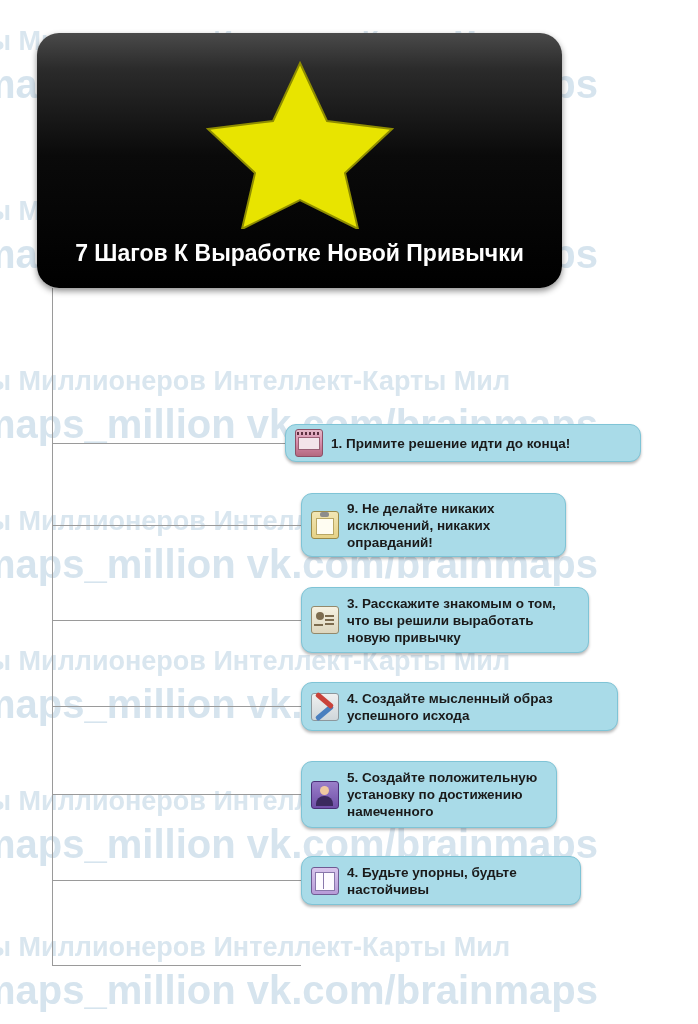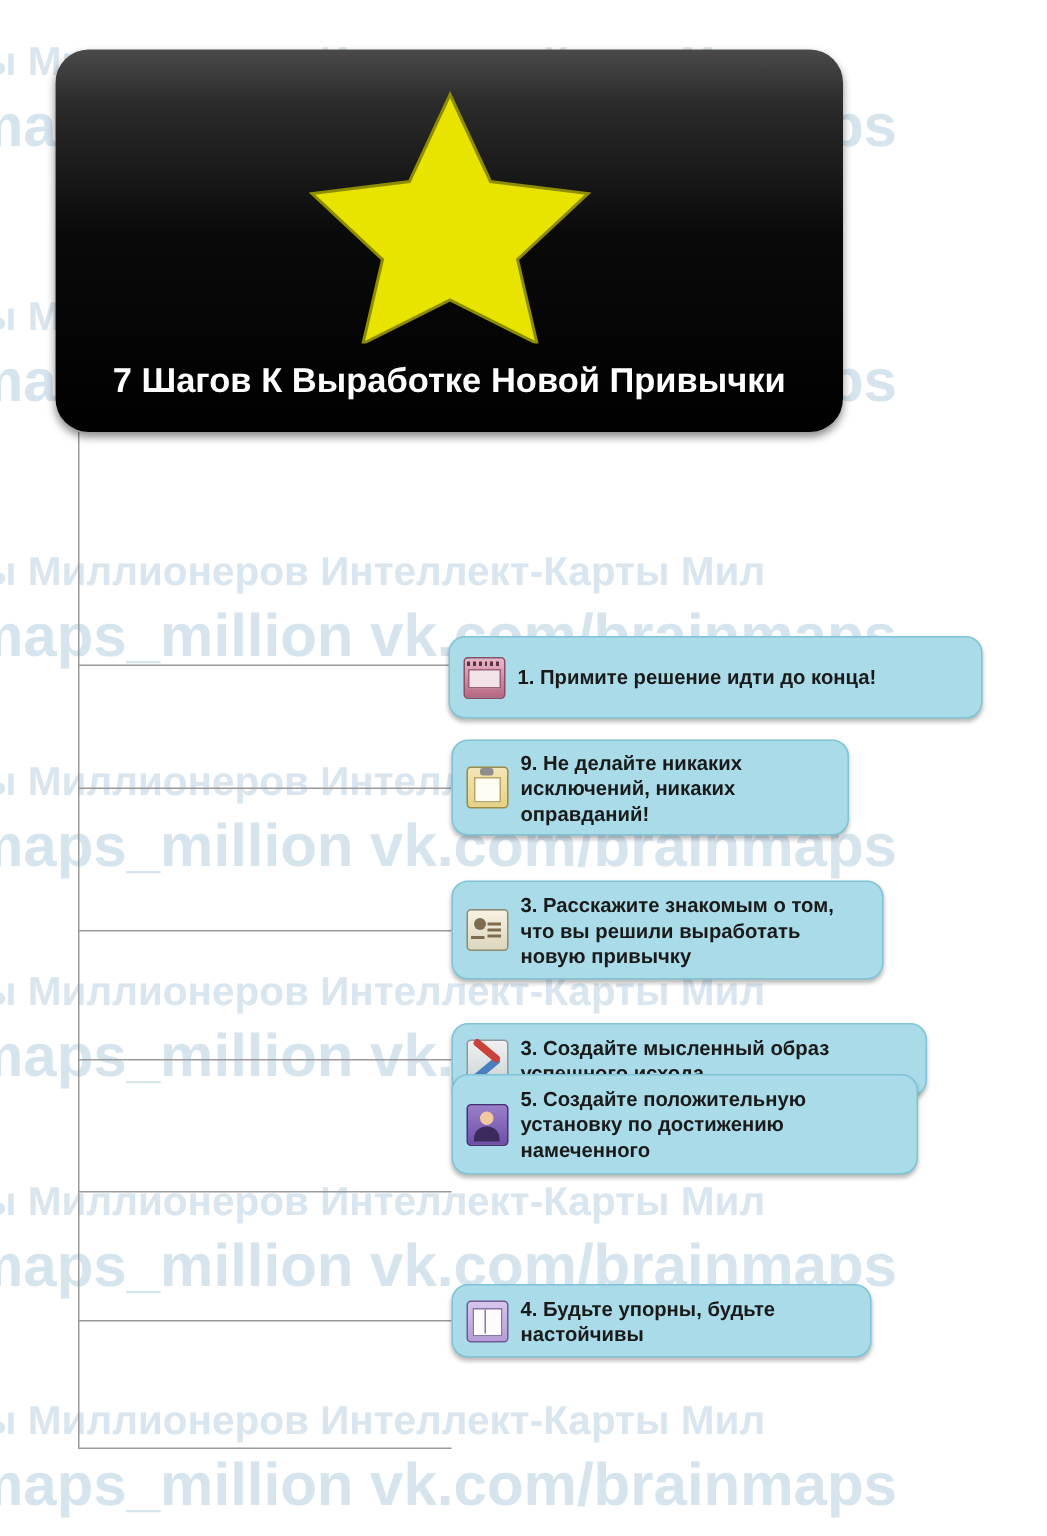--- a/index.html
+++ b/index.html
@@ -309,41 +309,41 @@
   <div class="conn-h" style="left:52px; top:880px;  width:249px;"></div>
   <div class="conn-h" style="left:52px; top:965px;  width:249px;"></div>
 
   <div id="root-node">
     <svg id="root-star" width="196" height="170" viewBox="0 0 196 170">
       <polygon points="98,4 125,62 190,70 143,114 156,170 98,141 40,170 53,114 6,70 71,62" fill="#e8e400" stroke="#8e8c00" stroke-width="2"></polygon>
     </svg>
     <div id="root-title">7 Шагов К Выработке Новой Привычки</div>
   </div>
 
-  <div class="step" style="left:299px; top:424px; width:356px; height:55px;">
+  <div class="step" style="left:285px; top:424px; width:356px; height:38px;">
     <span class="step-icon ic-film"></span>
     <span class="step-label">1. Примите решение идти до конца!</span>
   </div>
 
   <div class="step" style="left:301px; top:493px; width:265px; height:64px;">
     <span class="step-icon ic-clipboard"></span>
     <span class="step-label">9. Не делайте никаких исключений, никаких оправданий!</span>
   </div>
 
   <div class="step" style="left:301px; top:587px; width:288px; height:66px;">
     <span class="step-icon ic-person-card"></span>
     <span class="step-label">3. Расскажите знакомым о том, что вы решили выработать новую привычку</span>
   </div>
 
   <div class="step" style="left:301px; top:682px; width:317px; height:49px;">
     <span class="step-icon ic-tools"></span>
-    <span class="step-label">3. Создайте мысленный образ успешного исхода</span>
-  </div>
-
-  <div class="step" style="left:301px; top:716px; width:311px; height:67px;">
+    <span class="step-label">4. Создайте мысленный образ успешного исхода</span>
+  </div>
+
+  <div class="step" style="left:301px; top:761px; width:256px; height:67px;">
     <span class="step-icon ic-avatar"></span>
     <span class="step-label">5. Создайте положительную установку по достижению намеченного</span>
   </div>
 
   <div class="step" style="left:301px; top:856px; width:280px; height:49px;">
     <span class="step-icon ic-book"></span>
     <span class="step-label">4. Будьте упорны, будьте настойчивы</span>
   </div>
 
 

